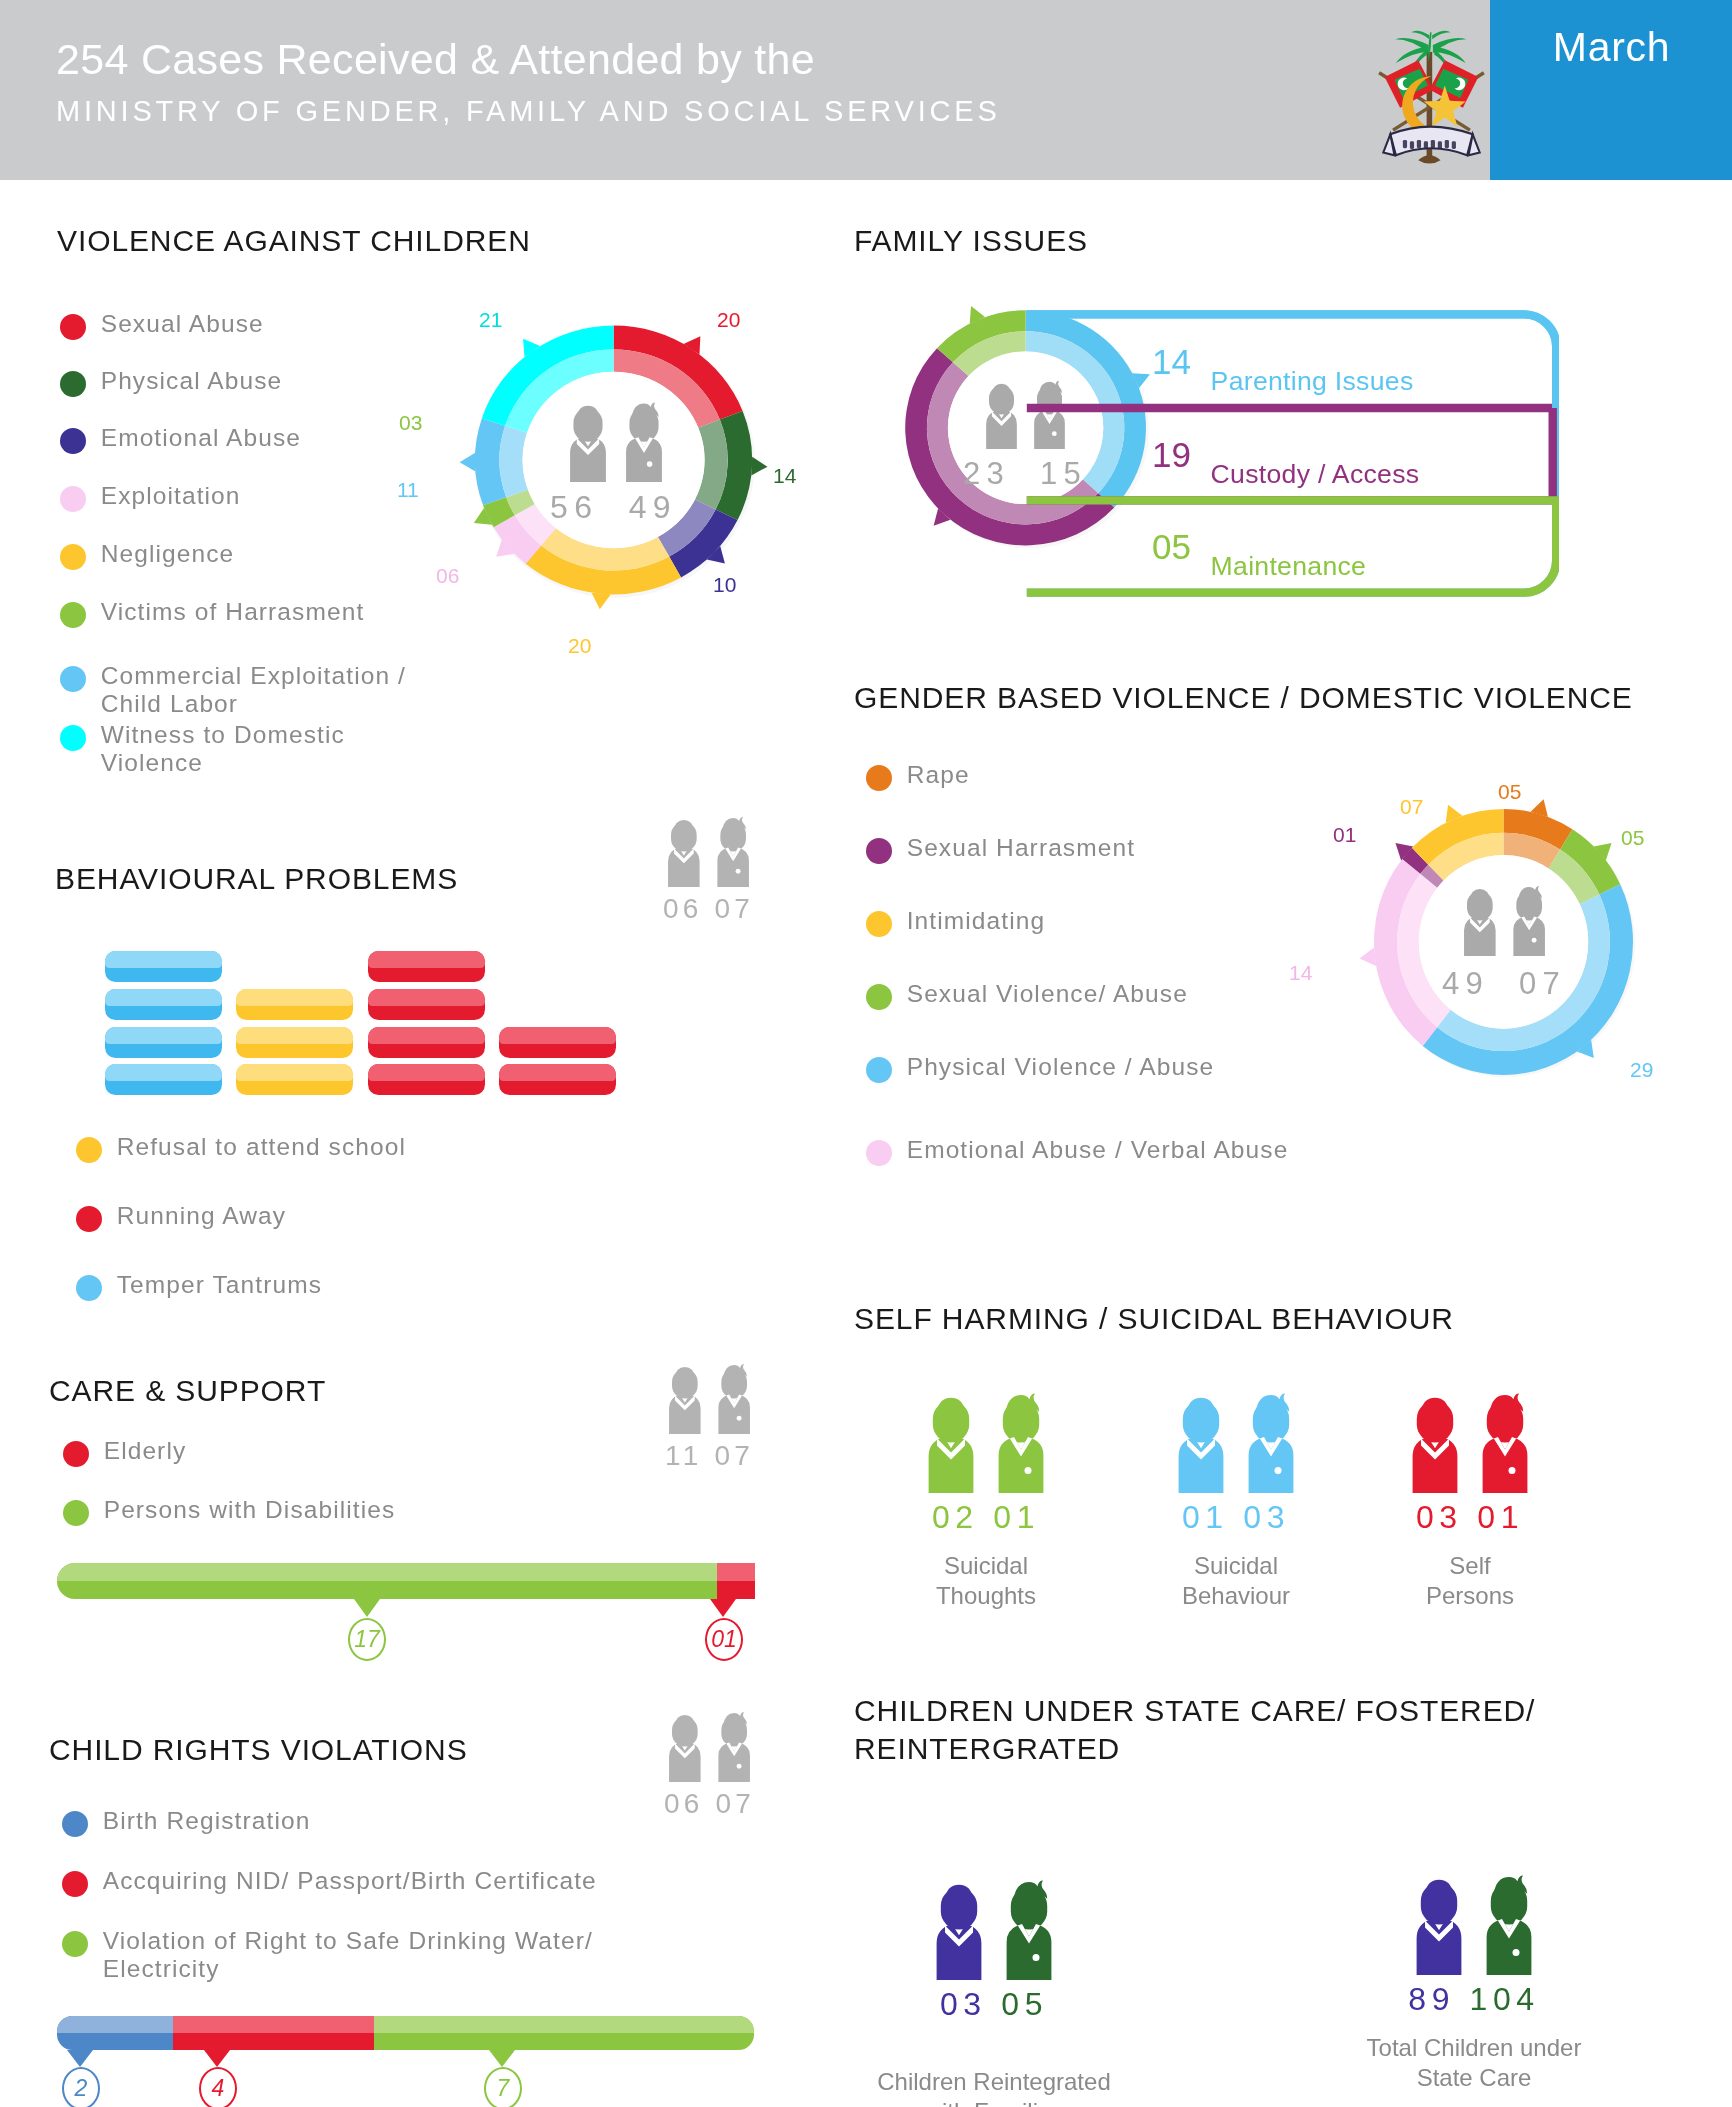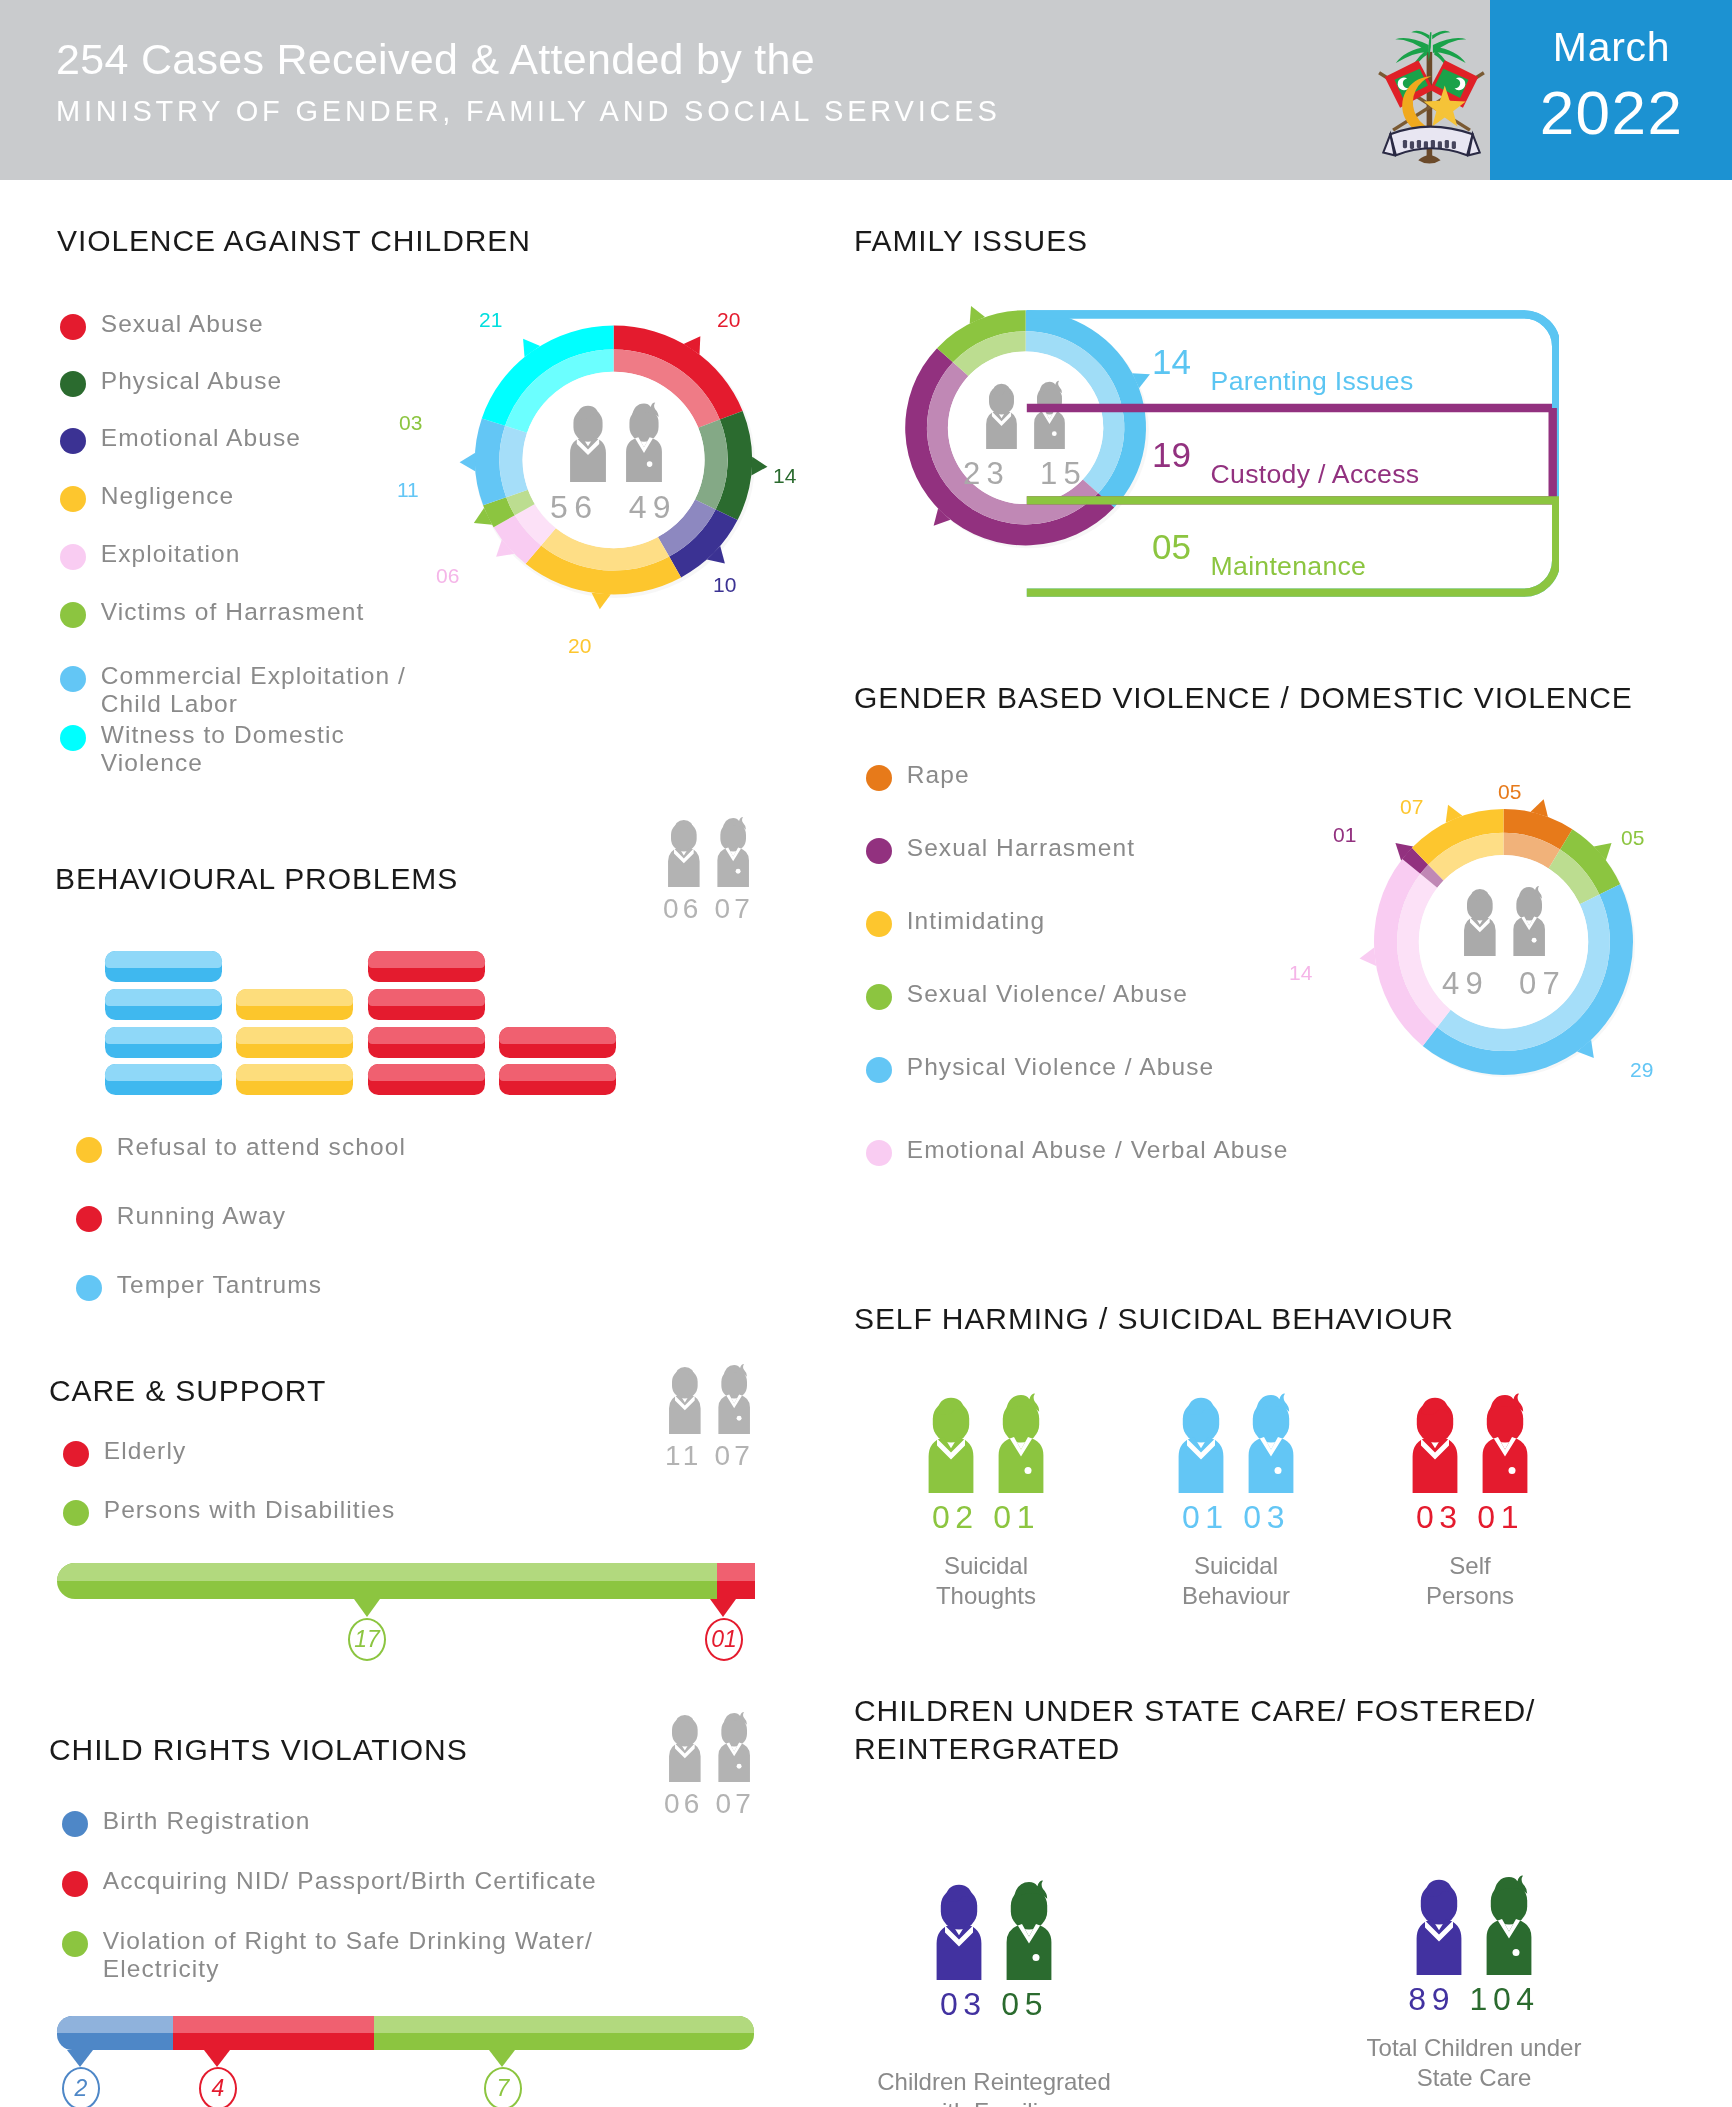--- a/index.html
+++ b/index.html
@@ -107,21 +107,20 @@
           <rect x="114" y="186" width="6" height="12" rx="2"></rect>
             <rect x="124" y="188" width="6" height="11" rx="2"></rect>
           <rect x="134" y="186" width="6" height="12" rx="2"></rect>
             <rect x="144" y="188" width="6" height="11" rx="2"></rect>
         </g>
       </g>
     </svg>
   </div>
   <div id="date-panel">
     <div class="date-month">March</div>
-    <div class="date-year">2022</div>
   </div>
 </div>
 
 <svg width="0" height="0" style="position:absolute">
   <symbol id="couple" viewBox="0 0 200 150">
     <g>
       <path d="M24 44 a26 26 0 0 1 52 0 v8 a26 26 0 0 1 -52 0z"></path>
       <path d="M30 36 q2 -22 20 -22 q18 0 20 22 q-6 -6 -14 -6 q-4 8 -14 8 q-8 0 -12 -2z"></path>
       <path d="M18 150 v-52 q0 -22 22 -28 l10 16 l10 -16 q22 6 22 28 v52z"></path>
       <path d="M30 72 l20 20 l20 -20 v10 l-20 20 l-20 -20z" fill="#fff"></path>
@@ -143,26 +142,26 @@
   </div>
   <div class="legend-row" style="height:57px;">
     <div class="legend-dot" style="background:#2b6b2f"></div>
     <div class="legend-label">Physical Abuse</div>
   </div>
   <div class="legend-row" style="height:58px;">
     <div class="legend-dot" style="background:#3b3293"></div>
     <div class="legend-label">Emotional Abuse</div>
   </div>
   <div class="legend-row" style="height:58px;">
+    <div class="legend-dot" style="background:#f9ccf2"></div>
+    <div class="legend-label">Exploitation</div>
+  </div>
+  <div class="legend-row" style="height:58px;">
     <div class="legend-dot" style="background:#fdc62e"></div>
     <div class="legend-label">Negligence</div>
-  </div>
-  <div class="legend-row" style="height:58px;">
-    <div class="legend-dot" style="background:#f9ccf2"></div>
-    <div class="legend-label">Exploitation</div>
   </div>
   <div class="legend-row" style="height:64px;">
     <div class="legend-dot" style="background:#8cc540"></div>
     <div class="legend-label">Victims of Harrasment</div>
   </div>
   <div class="legend-row" style="height:59px;">
     <div class="legend-dot" style="background:#63c6f5"></div>
     <div class="legend-label">Commercial Exploitation / Child Labor</div>
   </div>
   <div class="legend-row">

